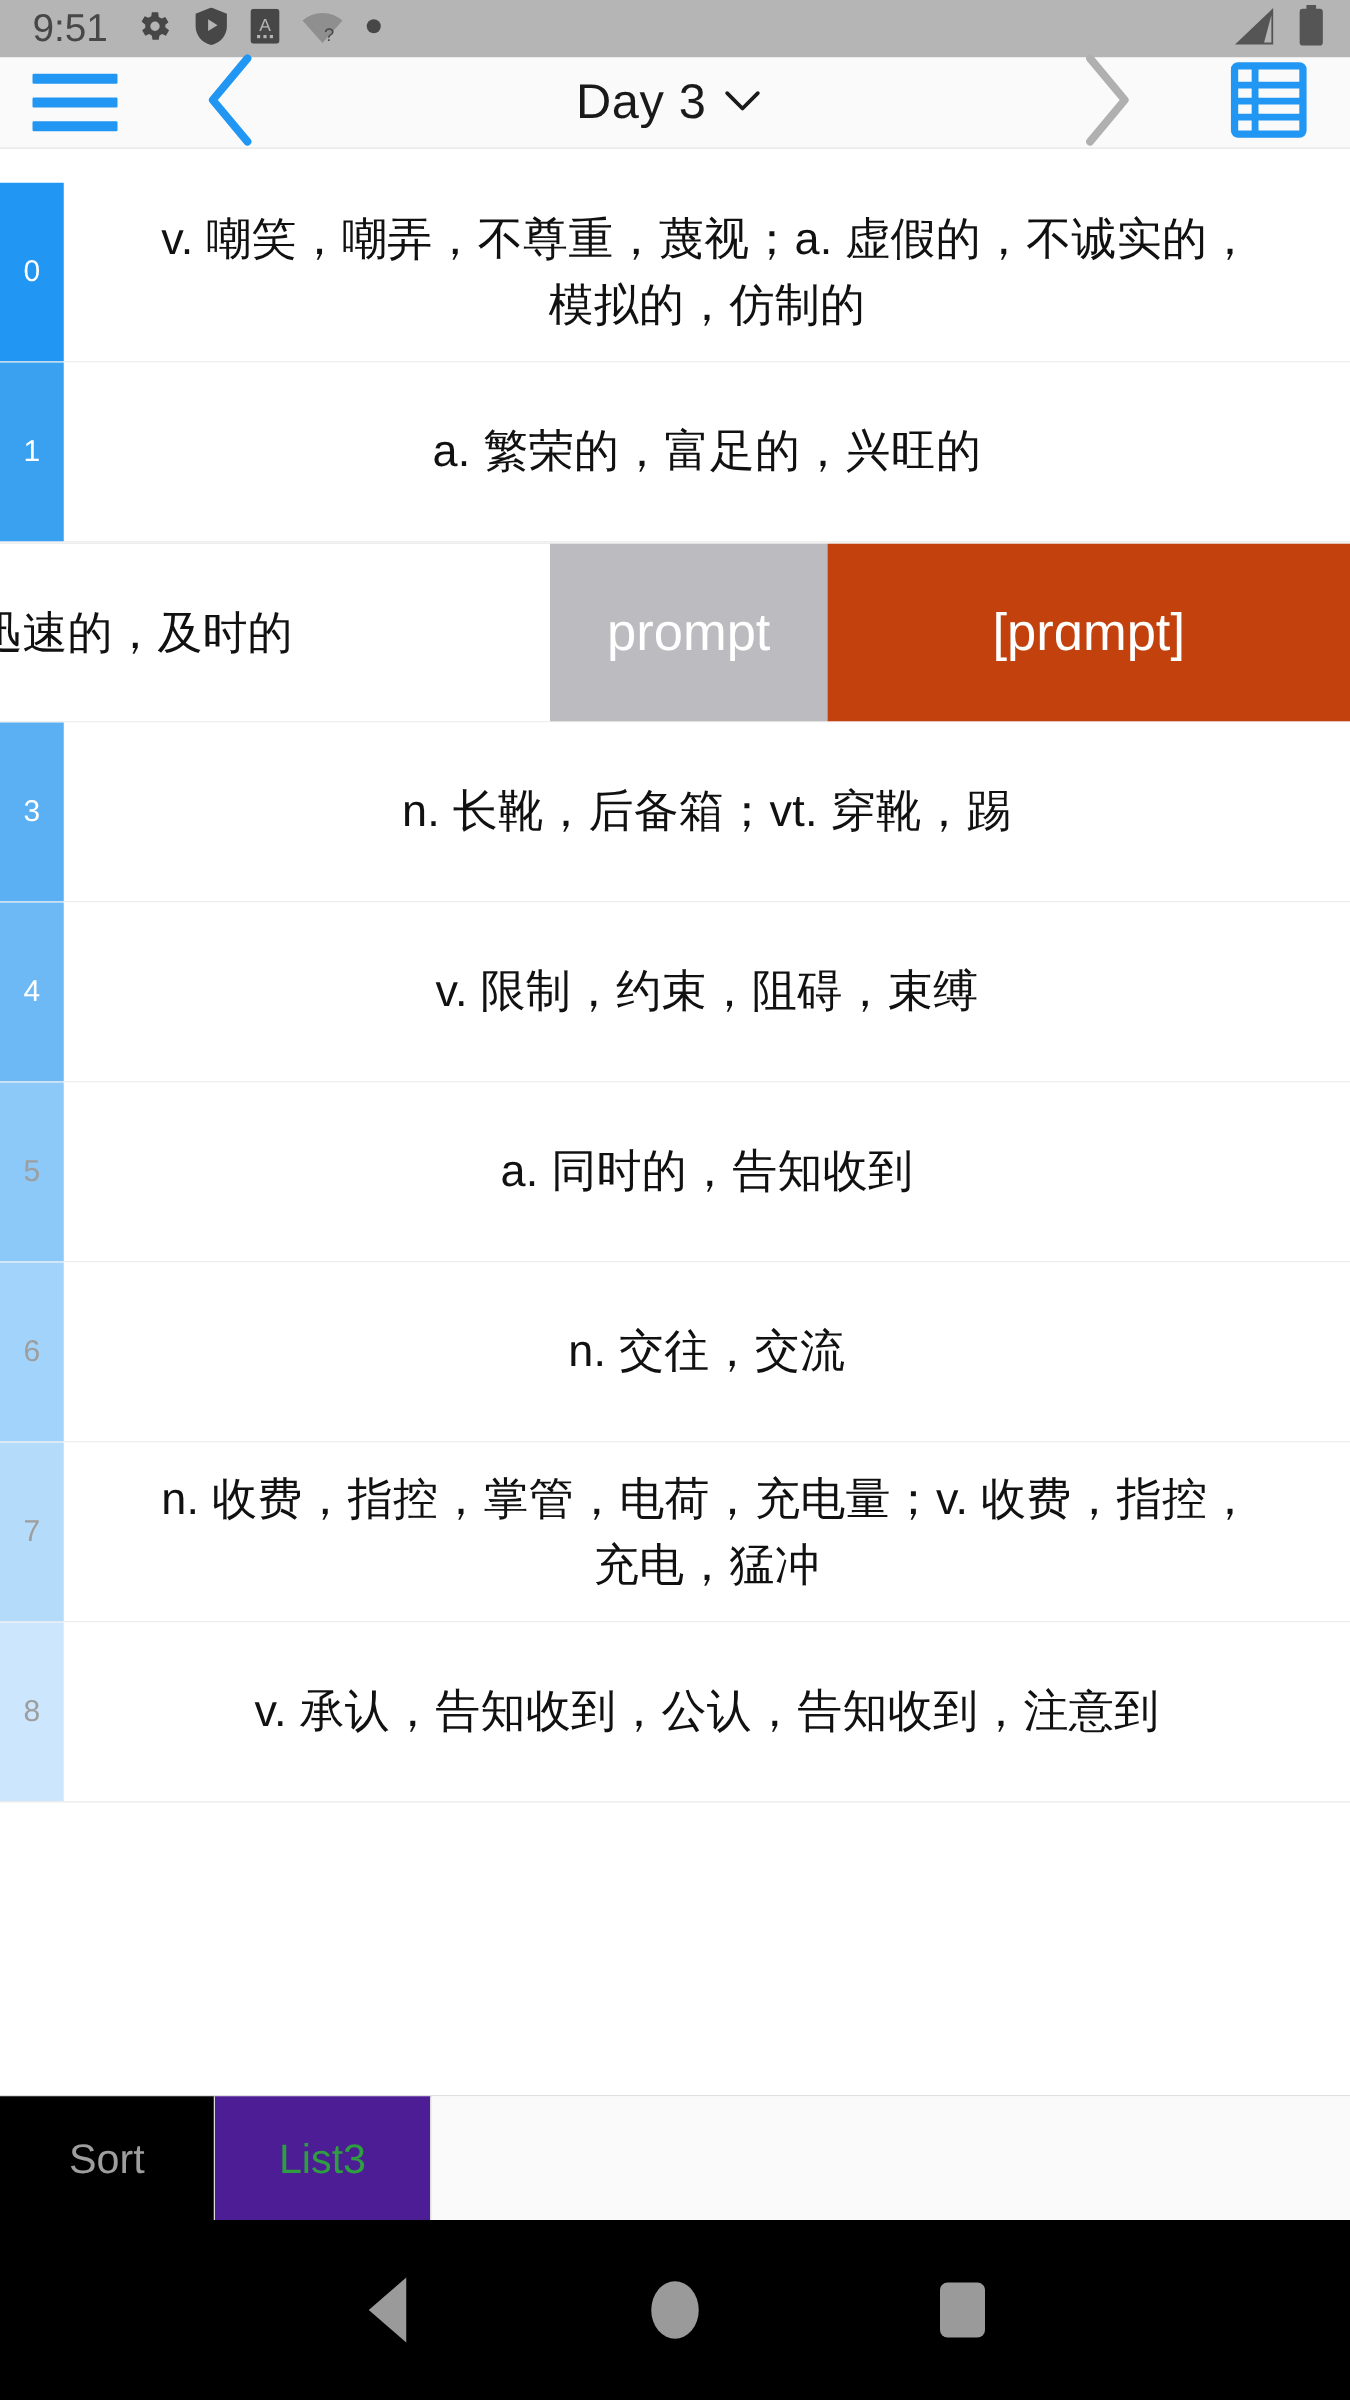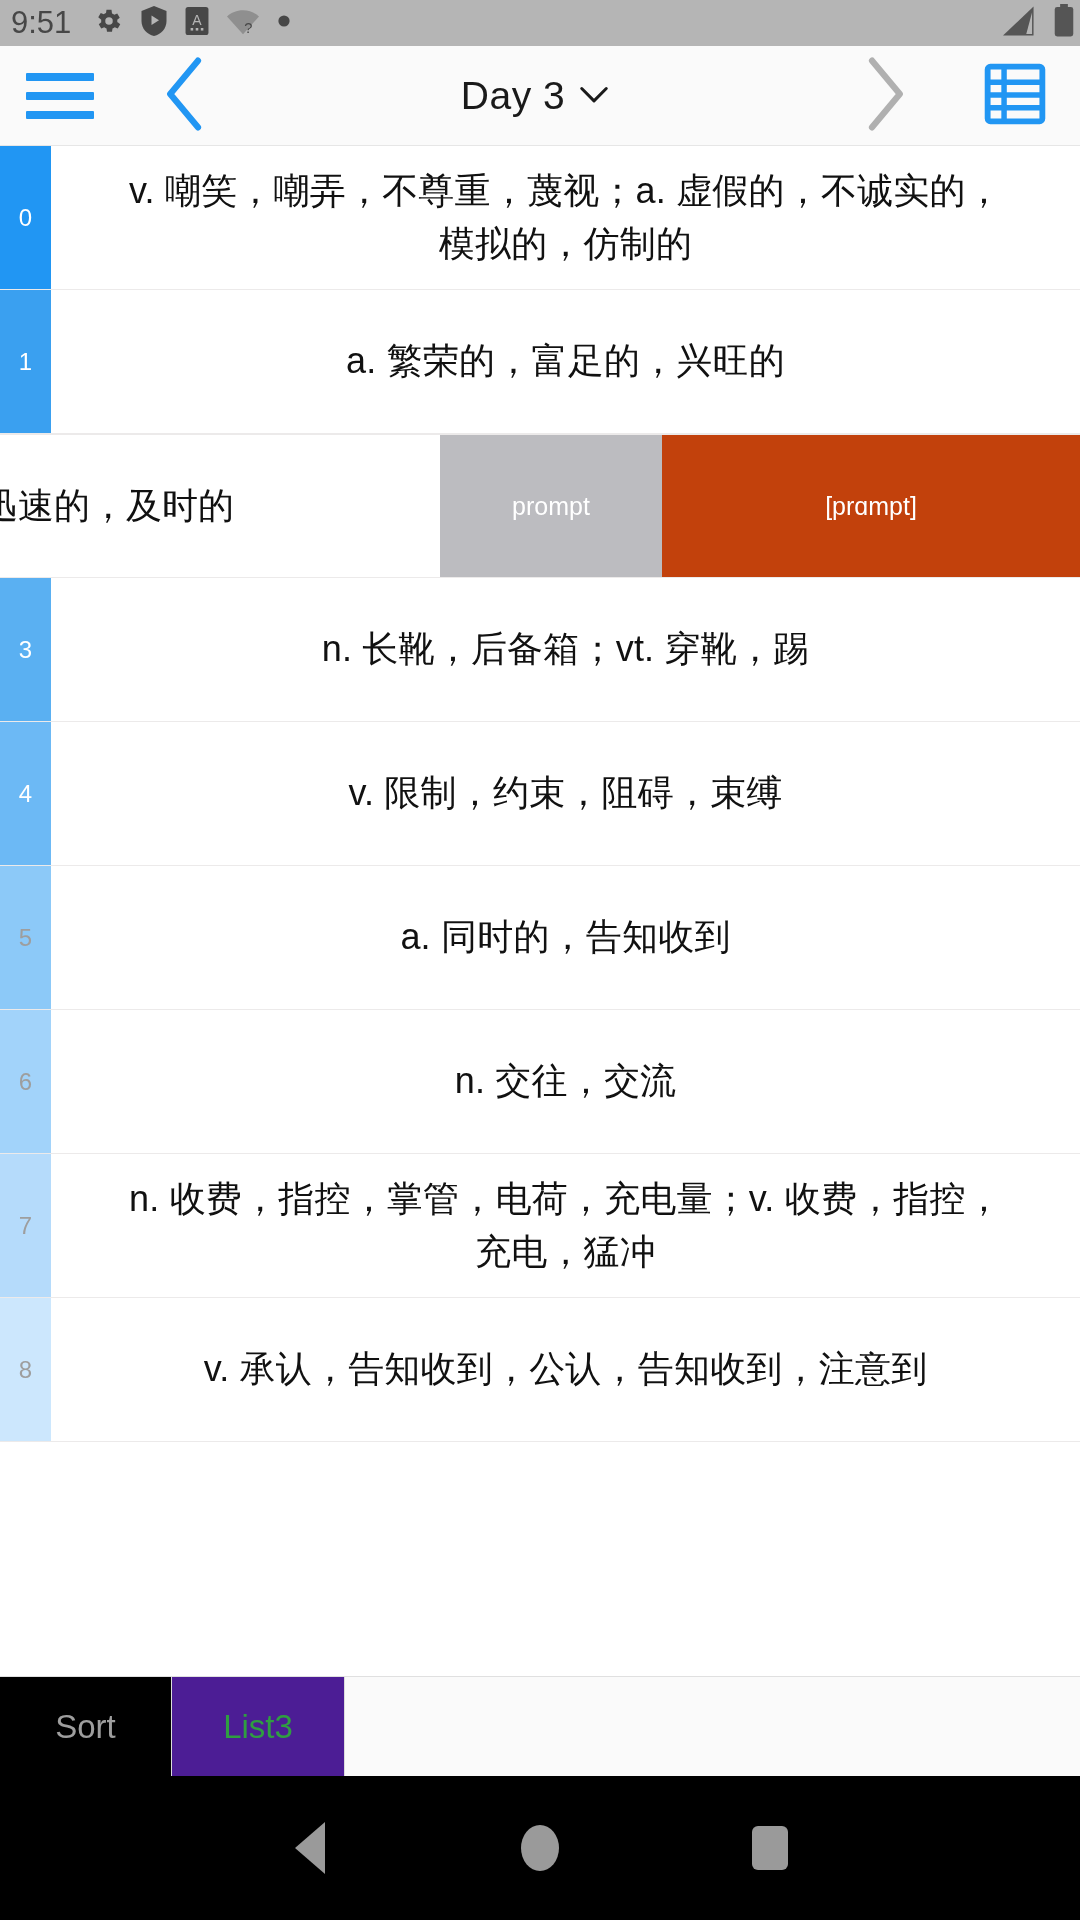--- a/index.html
+++ b/index.html
@@ -8,33 +8,33 @@
     background:#ffffff;
     font-family:"Liberation Sans","DejaVu Sans",sans-serif;
     overflow:hidden;
   }
   #root { position:relative; width:1080px; height:1920px; overflow:hidden; }
 
   
   .statusbar {
     position:absolute; left:0; top:0; width:1080px; height:46px;
     background:#b5b5b5; display:flex; align-items:center;
-    padding:0 5px;
+    padding:0 20px;
   }
   .sb-time {
     font-size:31px; color:#474747; letter-spacing:0px;
     margin-right:22px; margin-left:6px;
   }
   .sb-icons { display:flex; align-items:center; gap:18px; flex:1; }
   .sb-right { display:flex; align-items:center; gap:16px; }
   .sb-ic { display:block; }
 
   
   .toolbar {
-    position:absolute; left:0; top:46px; width:1080px; height:100px;
+    position:absolute; left:0; top:46px; width:1080px; height:73px;
     background:#fafafa; display:flex; align-items:center;
     border-bottom:1px solid #e6e6e6;
   }
   .tb-hamburger {
     width:120px; display:flex; flex-direction:column; align-items:center;
     justify-content:center; gap:11px; height:100px; cursor:pointer;
   }
   .tb-hamburger i { display:block; width:68px; height:8px; background:#2196f3; border-radius:1px; }
   .tb-prev, .tb-next {
     width:130px; height:100px; display:flex; align-items:center; justify-content:center;
@@ -81,21 +81,21 @@
   .row-drag .drag-text {
     position:absolute; left:-38px; top:0; height:100%;
     display:flex; align-items:center; width:600px;
     font-size:36px; color:#111; white-space:nowrap;
   }
   .drag-cells {
     position:absolute; right:0; top:0; height:100%; display:flex;
   }
   .drag-cell {
     display:flex; align-items:center; justify-content:center;
-    color:#ffffff; font-size:25px;
+    color:#ffffff; font-size:42px;
   }
   .drag-cell.word { width:222px; background:#bcbcc0; }
   .drag-cell.ipa  { width:418px; background:#c2410c; }
 
   
   .tabbar {
     position:absolute; left:0; bottom:144px; width:1080px; height:100px;
     display:flex; background:#fafafa; border-top:1px solid #e0e0e0;
   }
   .tab {

